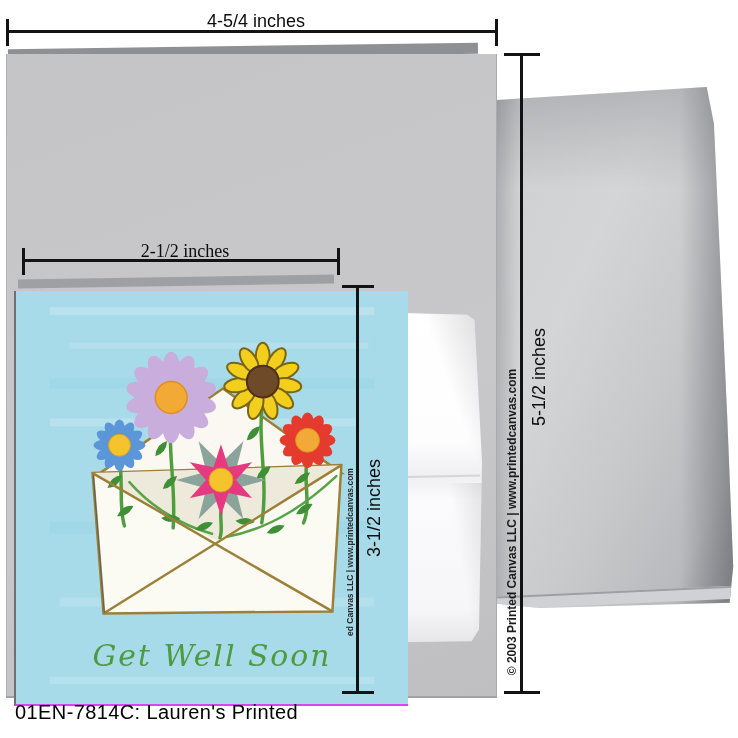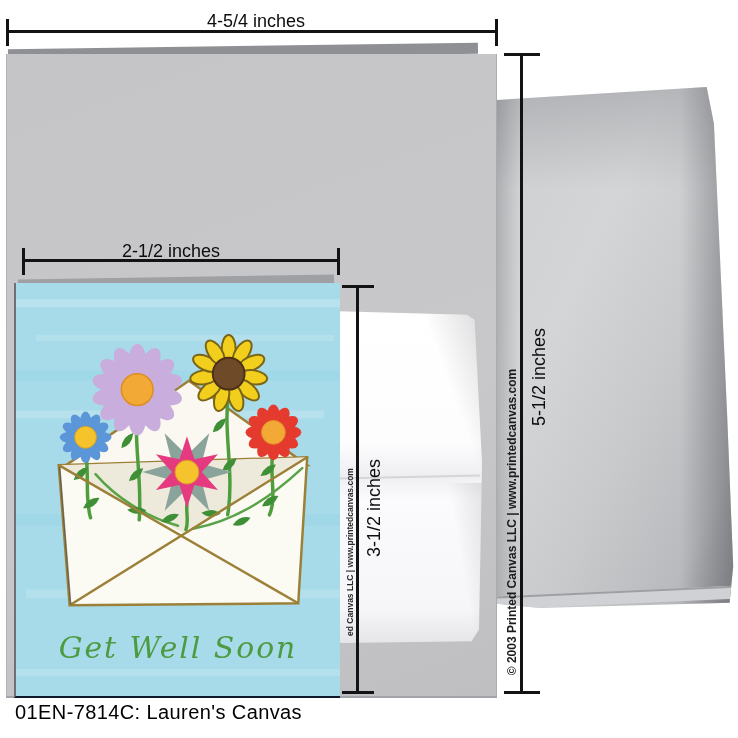--- a/index.html
+++ b/index.html
@@ -34,22 +34,22 @@
   .small-envelope .fold-line{position:absolute;left:0;right:8px;top:50%;height:2px;
     background:#d5d5d9;transform:rotate(-1.3deg);}
   .small-envelope .flap-crease{position:absolute;right:0;top:0;width:60px;height:170px;
     background:linear-gradient(250deg,rgba(120,121,126,.30),rgba(120,121,126,0) 55%);}
   .small-envelope .body-shade{position:absolute;right:0;bottom:0;width:40px;height:160px;
     background:linear-gradient(260deg,rgba(120,121,126,.22),rgba(120,121,126,0) 60%);}
 
   
   .small-card-sliver{position:absolute;left:18px;top:277px;width:316px;height:9px;
     background:#9fa0a4;transform:rotate(-0.9deg);z-index:4;}
-  .small-card{position:absolute;left:14px;top:283px;width:326px;height:415px;z-index:4;
-    border-left:2px solid #6f7075;border-bottom:2px solid #0f172a;background:var(--sky,#a7dbe9);}
+  .small-card{position:absolute;left:14px;top:291px;width:394px;height:415px;z-index:4;
+    border-left:2px solid #6f7075;border-bottom:2px solid #d946ef;background:var(--sky,#a7dbe9);}
   .small-card svg{display:block;width:100%;height:100%;}
 
   .greeting{fill:var(--greeting-green,#4d9b41);font-family:"DejaVu Serif",serif;
     font-style:italic;font-size:30px;letter-spacing:2px;}
 
   .f-lav ellipse{fill:var(--daisy-lavender,#c9aedd);}
   .f-blue ellipse{fill:var(--daisy-blue,#5b96d8);}
   .f-red ellipse{fill:var(--daisy-red,#e53a2e);}
   .f-sun ellipse{fill:var(--sunflower-yellow,#f2cf1d);stroke:var(--sunflower-outline,#7a6418);stroke-width:2px;}
   .stem{stroke:var(--stem-green,#4f9e3e);stroke-width:3.5;fill:none;stroke-linecap:round;}
@@ -68,21 +68,21 @@
   #card-copy{font-size:8.5px;color:#2a2a2a;}
 
   #h1-line{left:6px;top:30px;width:492px;height:3px;}
   #h1-tick-l{left:6px;top:19px;width:3px;height:27px;}
   #h1-tick-r{left:495px;top:19px;width:3px;height:27px;}
   #h1-label{left:256px;top:21px;}
 
   #h2-line{left:22px;top:259px;width:318px;height:3px;}
   #h2-tick-l{left:22px;top:248px;width:3px;height:27px;}
   #h2-tick-r{left:337px;top:248px;width:3px;height:27px;}
-  #h2-label{left:171px;top:251px;}
+  #h2-label{left:185px;top:251px;font-family:Liberation Serif, serif;}
 
   #v1-line{left:356px;top:286px;width:3px;height:408px;}
   #v1-tick-t{left:342px;top:285px;width:32px;height:3px;}
   #v1-tick-b{left:342px;top:691px;width:32px;height:3px;}
   #v1-label{left:374px;top:508px;}
 
   #v2-line{left:520px;top:54px;width:3px;height:640px;}
   #v2-tick-t{left:504px;top:53px;width:36px;height:3px;}
   #v2-tick-b{left:504px;top:691px;width:36px;height:3px;}
   #v2-label{left:539px;top:377px;}
@@ -264,14 +264,14 @@
   <div class="dim-label vert" id="v1-label">3-1/2 inches</div>
 
   <div class="dim" id="v2-line"></div>
   <div class="dim" id="v2-tick-t"></div>
   <div class="dim" id="v2-tick-b"></div>
   <div class="dim-label vert" id="v2-label">5-1/2 inches</div>
 
   <div class="copy-strip" id="env-copy">© 2003 Printed Canvas LLC | www.printedcanvas.com</div>
   <div class="copy-strip" id="card-copy">ed Canvas LLC | www.printedcanvas.com</div>
 
-  <div class="caption">01EN-7814C: Lauren's Canvas</div>
+  <div class="caption">01EN-7814C: Lauren's Printed</div>
 </div>
 
 </body></html>

